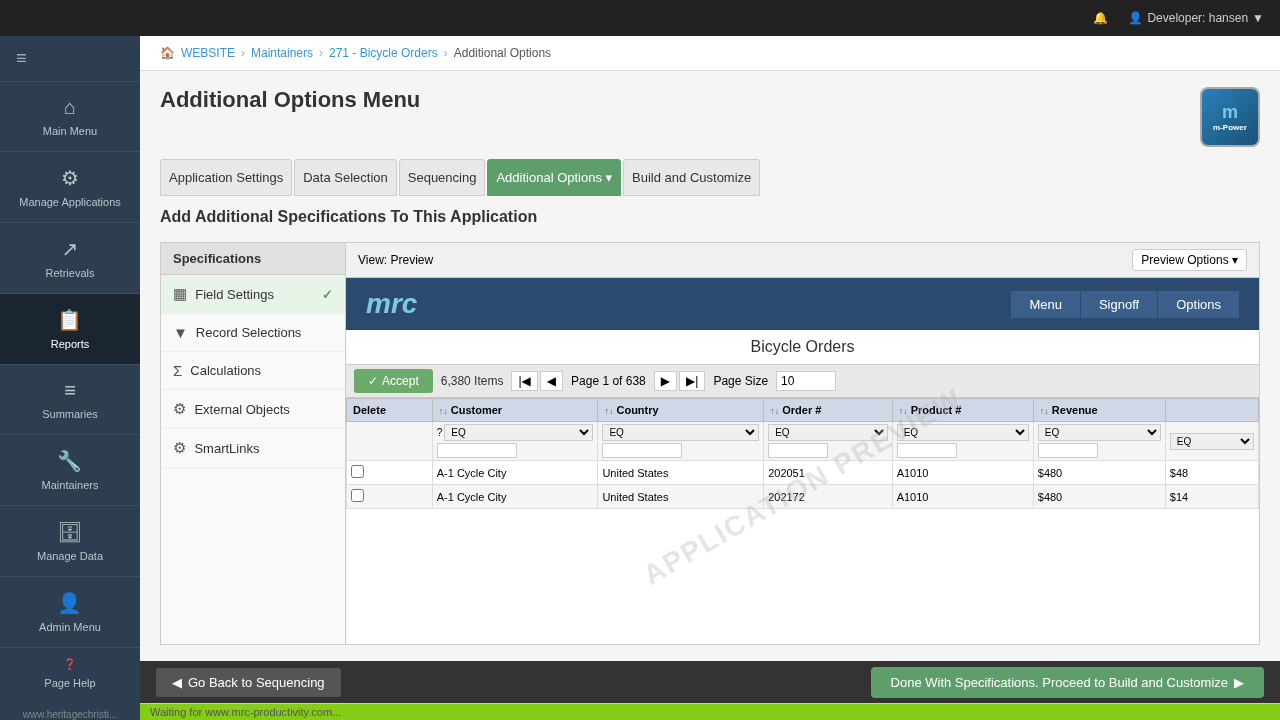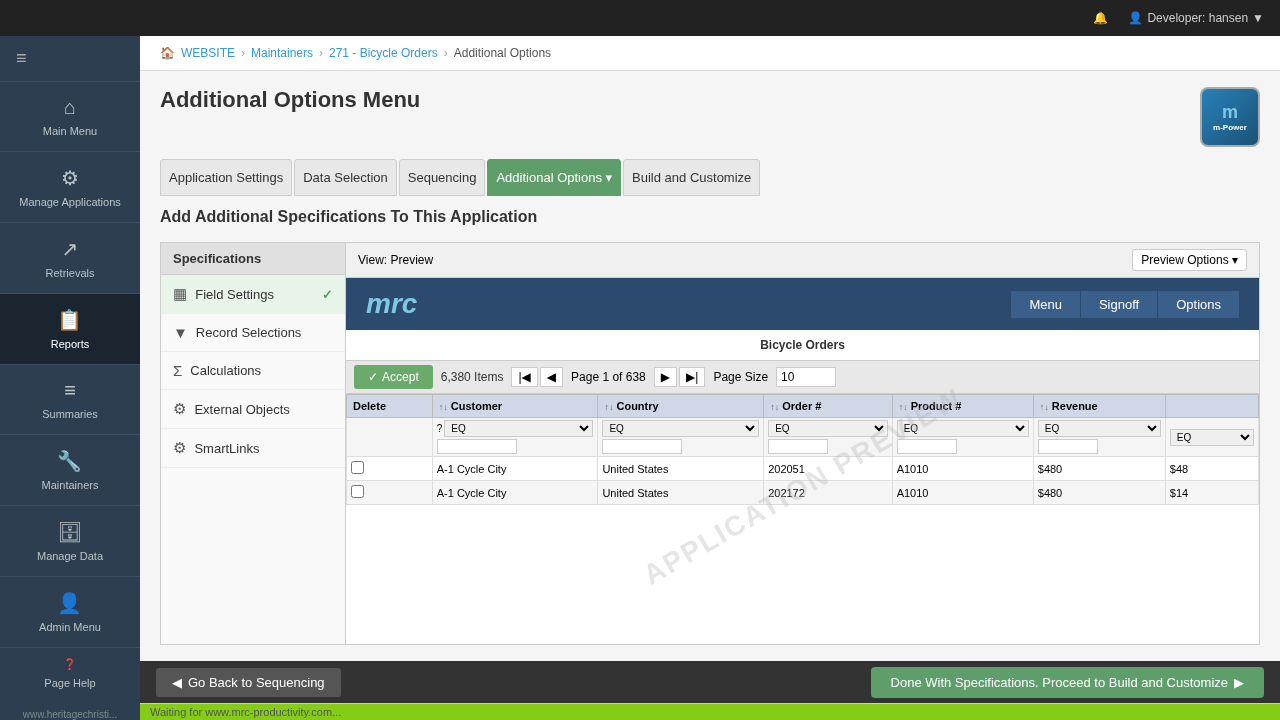--- a/index.html
+++ b/index.html
@@ -243,24 +243,24 @@
 
     .preview-table-area {
       flex: 1;
       overflow: hidden;
       background: #fff;
       display: flex;
       flex-direction: column;
     }
     .preview-title {
       text-align: center;
-      font-size: 12px;
+      font-size: 16px;
       color: #333;
       padding: 8px;
-      font-weight: bold;
+      font-weight: normal;
     }
     .preview-toolbar {
       display: flex;
       align-items: center;
       gap: 8px;
       padding: 4px 8px;
       background: #e8e8e8;
       border-top: 1px solid #ccc;
       border-bottom: 1px solid #ccc;
     }

